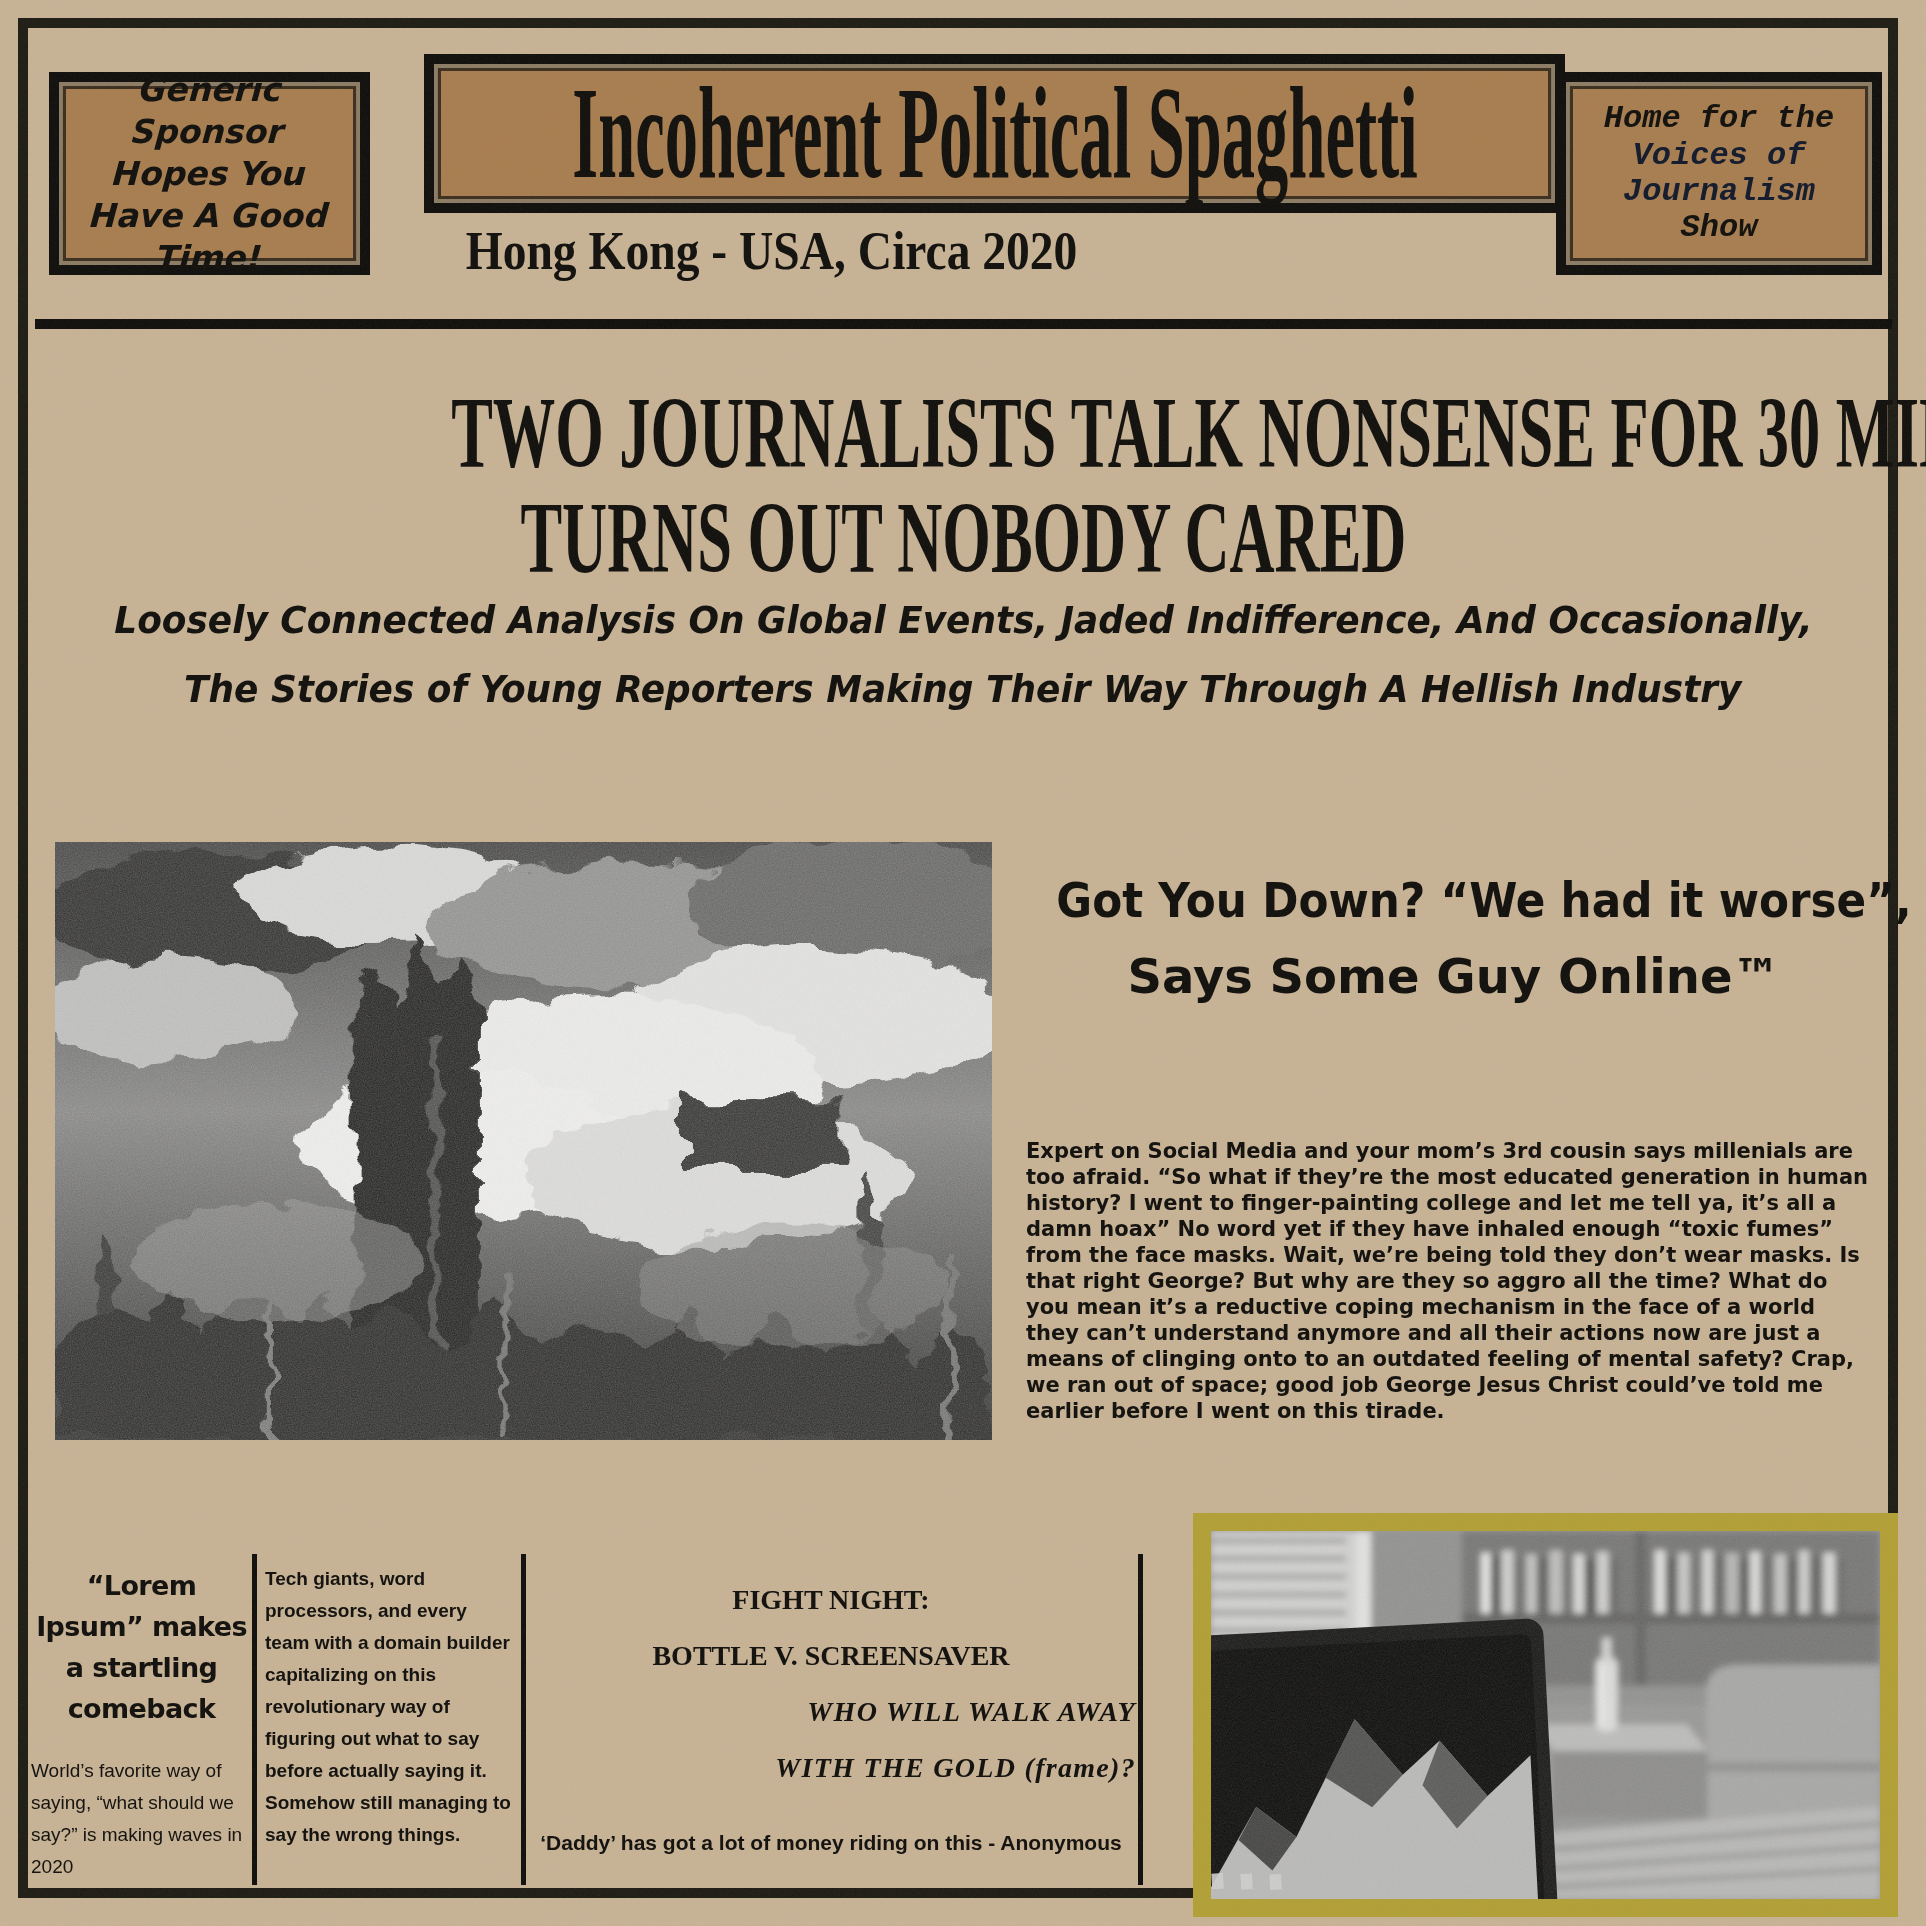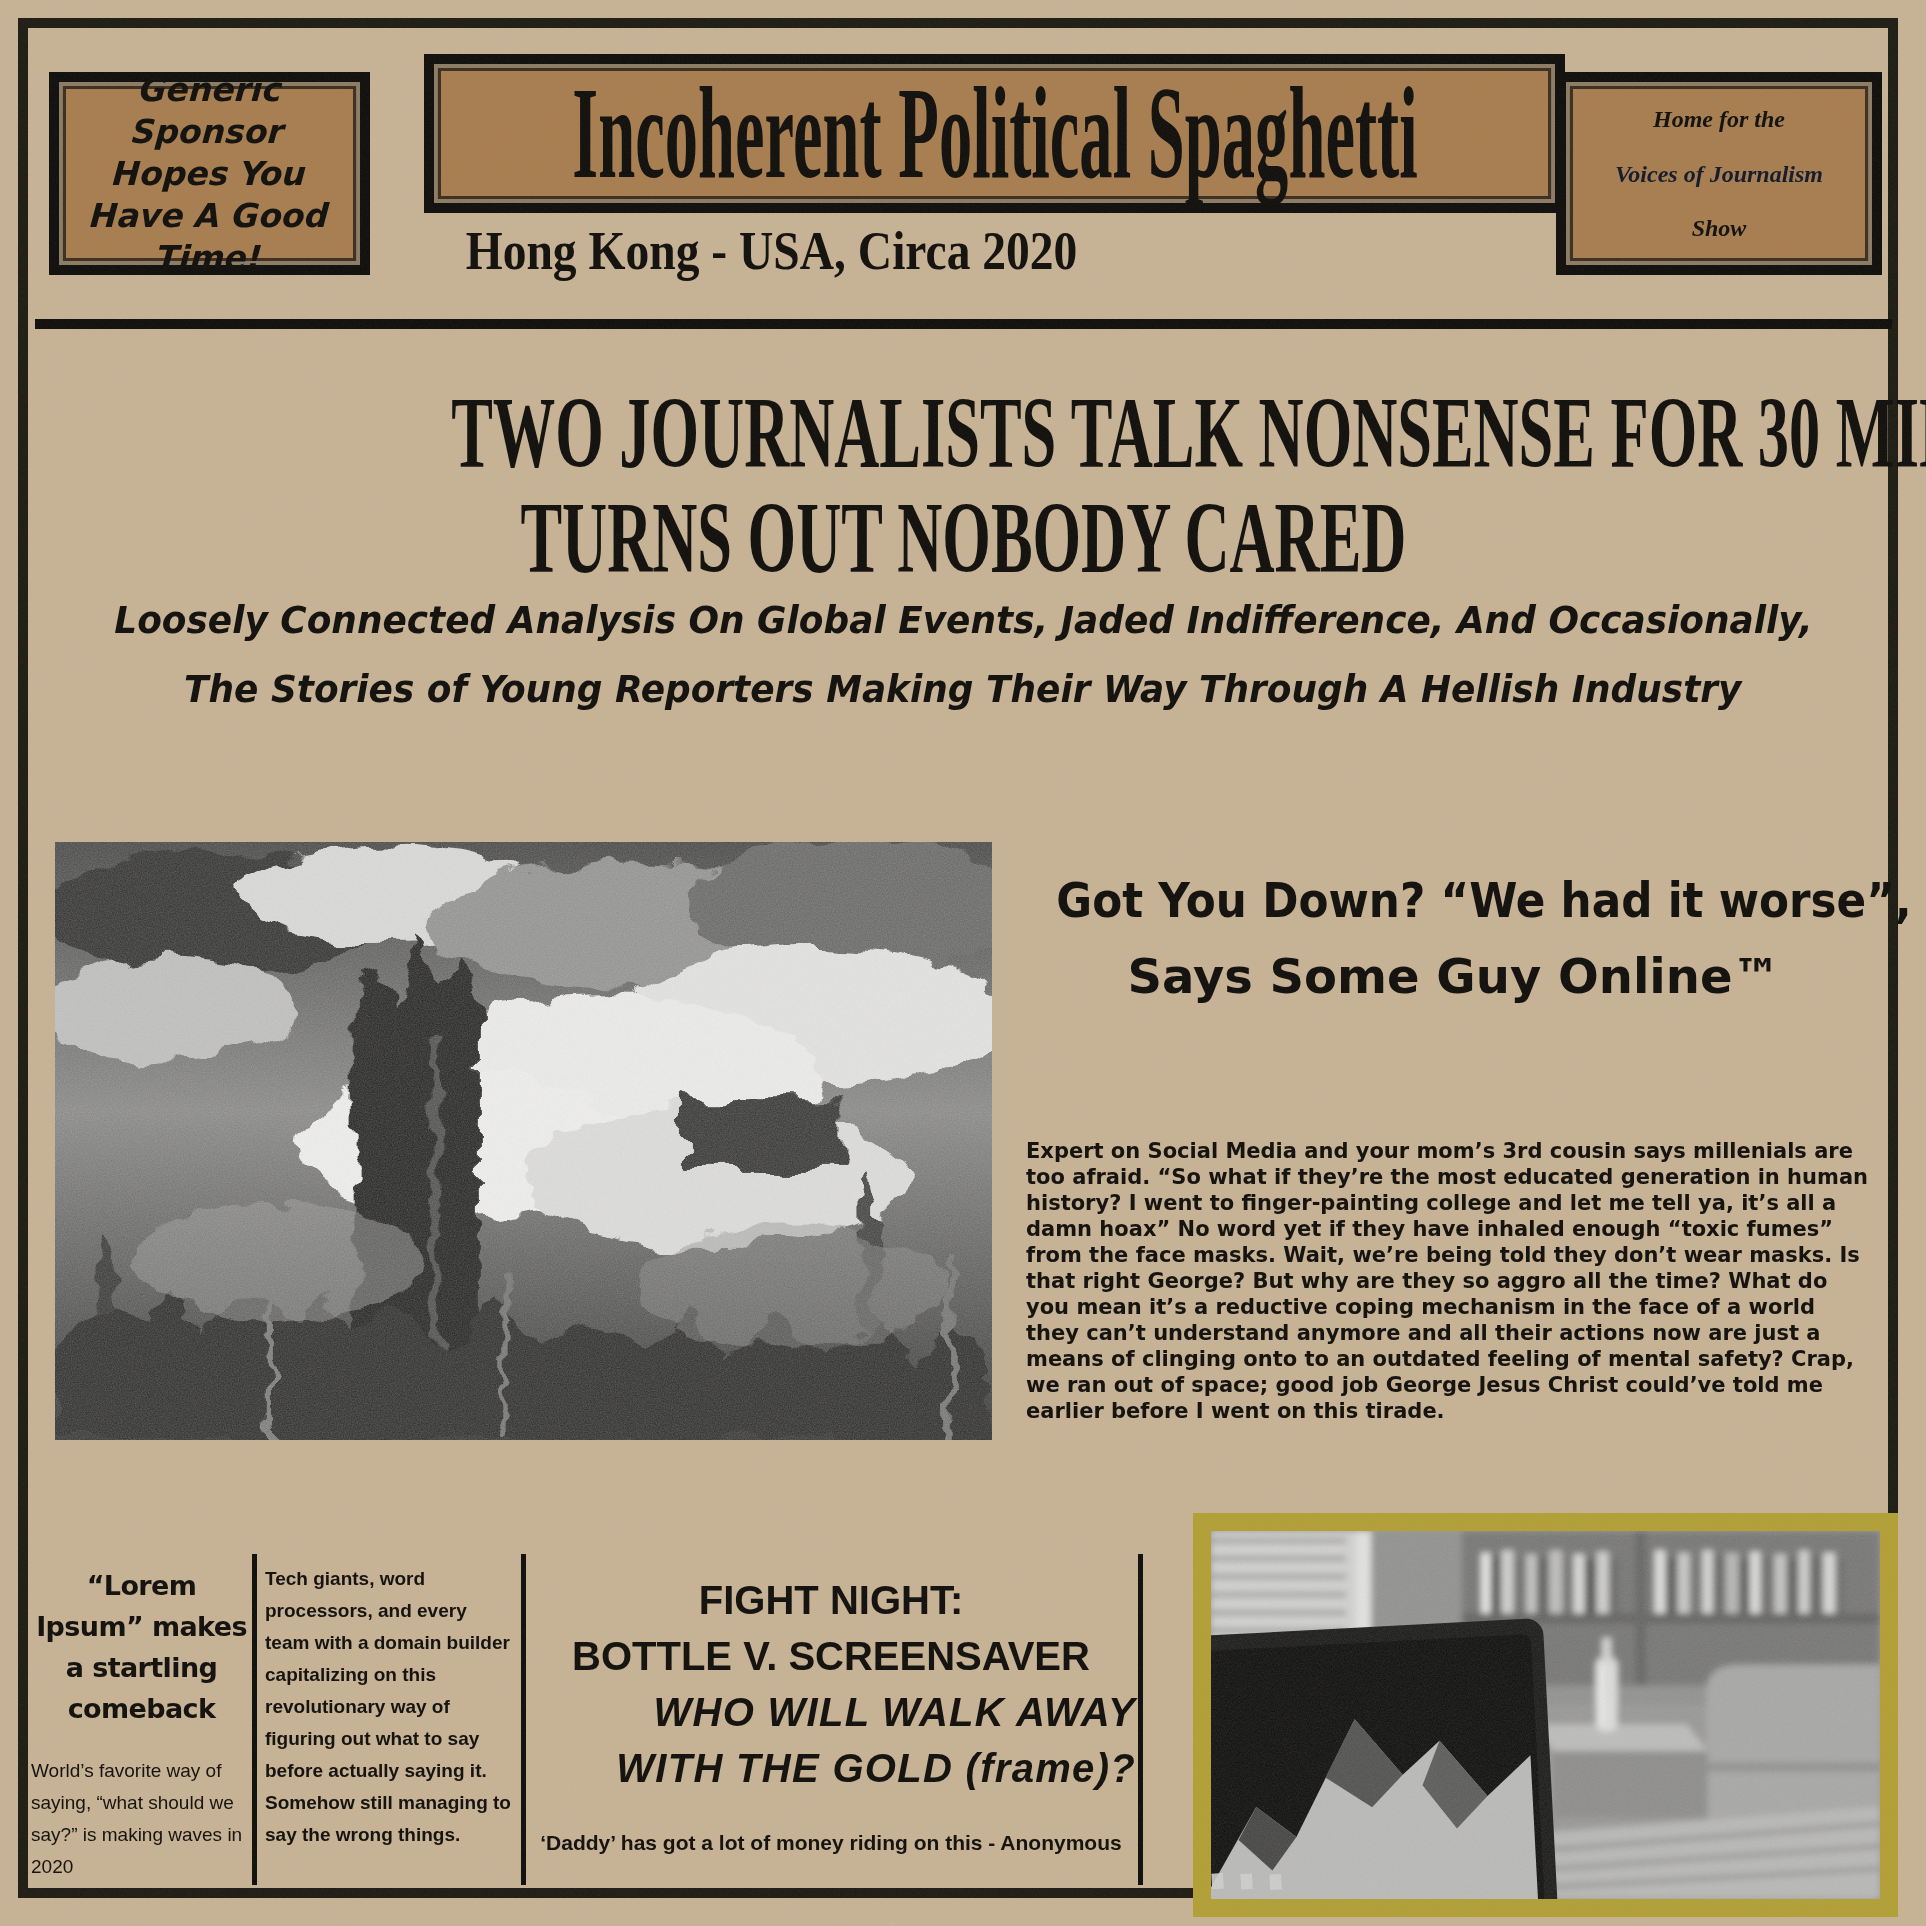--- a/index.html
+++ b/index.html
@@ -19,21 +19,21 @@
     box-shadow: inset 0 0 0 3.9px rgba(222,203,170,0.5), inset 0 0 0 7px rgba(13,12,10,0.7);
     box-sizing:border-box; z-index:5;
   }
   .sponsor-box{left:49px; top:72px; width:321px; height:203px; display:flex; flex-direction:column; justify-content:center; text-align:center;}
   .sponsor-box div{font-family:"DejaVu Sans",sans-serif; font-weight:bold; font-style:italic; font-size:33px; line-height:42px; transform:skewX(-4deg);}
   .masthead-box{left:424px; top:54px; width:1141px; height:159px; display:flex; align-items:center; justify-content:center;}
   .masthead-title{font-family:"Liberation Serif",serif; font-weight:bold; font-size:128px; white-space:nowrap; display:inline-block; transform:scale(0.52,1.02); transform-origin:center;}
   .dateline{left:424px; top:220px; width:1079px; text-align:left; z-index:5;}
   .dateline span{font-family:"Liberation Serif",serif; font-weight:bold; font-size:54px; white-space:nowrap; display:inline-block; transform:scaleX(0.88); transform-origin:center;}
   .show-box{left:1556px; top:72px; width:326px; height:203px; display:flex; flex-direction:column; justify-content:space-between; text-align:center; padding:19px 3.9px; }
-  .show-box div{font-family:Liberation Serif, serif; font-weight:bold; font-style:italic; font-size:24px; line-height:36px;}
+  .show-box div{font-family:Liberation Mono, monospace; font-weight:bold; font-style:italic; font-size:32px; line-height:36px;}
   .show-line-white{color:#0f172a;}
   .rule-top{left:35px; top:319px; width:1857px; height:10.3px; background:#0d0c0a; z-index:4;}
   
   .headline{left:0; top:380px; width:1926px; text-align:center; z-index:4;}
   .headline .hl{height:105px; line-height:105px;}
   .headline span{font-family:"Liberation Serif",serif; font-weight:bold; font-size:96px; white-space:nowrap; display:inline-block; transform:scale(0.65,1.05); transform-origin:center;}
   
   .subheadline{left:0; top:586px; width:1926px; text-align:center; z-index:4;}
   .subheadline .sl{height:69px; line-height:69px;}
   .subheadline span{font-family:"DejaVu Sans",sans-serif; font-weight:bold; font-style:italic; font-size:37px; white-space:nowrap; display:inline-block; transform:scaleX(0.97); transform-origin:center;}
@@ -43,21 +43,21 @@
   .feature-headline{left:1014px; top:862px; width:880px; text-align:center; z-index:4;}
   .feature-headline .fl{height:76px; line-height:76px;}
   .feature-headline span{font-family:"DejaVu Sans",sans-serif; font-weight:bold; font-size:48px; white-space:nowrap; display:inline-block; transform-origin:center;}
   .feature-body{left:1026px; top:1138px; width:847px; font-family:"DejaVu Sans",sans-serif; font-weight:bold; font-size:21px; line-height:26px; text-align:left; z-index:4;}
   
   .vdiv{top:1554px; height:331px; width:5.1px; background:#0d0c0a; z-index:4;}
   .col1-head{left:31px; top:1565px; width:221px; text-align:center; font-family:"DejaVu Sans",sans-serif; font-weight:bold; font-size:27px; line-height:41px; letter-spacing:-0.6px; z-index:4;}
   .col1-body{left:31px; top:1755px; width:221px; font-family:"Liberation Sans",sans-serif; font-weight:normal; font-size:19px; line-height:32px; z-index:4;}
   .col2-body{left:265px; top:1563px; width:250px; font-family:"Liberation Sans",sans-serif; font-weight:bold; font-size:19px; line-height:32px; z-index:4;}
   .fight{left:526px; top:1572px; width:610px; text-align:center; z-index:4;}
-  .fight .fgl{height:56px; line-height:56px; font-family:Liberation Sans, sans-serif; font-weight:bold; font-size:40px; white-space:nowrap;}
+  .fight .fgl{height:56px; line-height:56px; font-family:Liberation Serif, serif; font-weight:bold; font-size:28px; white-space:nowrap;}
   .fight .fgl.it{font-style:italic; letter-spacing:1.3px;text-align:right;}
   .fight-quote{left:526px; top:1831px; width:610px; text-align:center; font-family:"Liberation Sans",sans-serif; font-weight:bold; font-size:21px; white-space:nowrap; z-index:4;}
   
   .photo-frame{left:1193px; top:1513px; width:705px; height:404px; border:18px solid #b3a135; box-sizing:border-box; background:#8e8e8e; z-index:6; overflow:hidden;}
   .photo-frame svg{display:block; width:100%; height:100%;}
   .grain-overlay{left:0; top:0; width:1926px; height:1926px; z-index:40; pointer-events:none;}
 </style>
 </head>
 <body>
 

